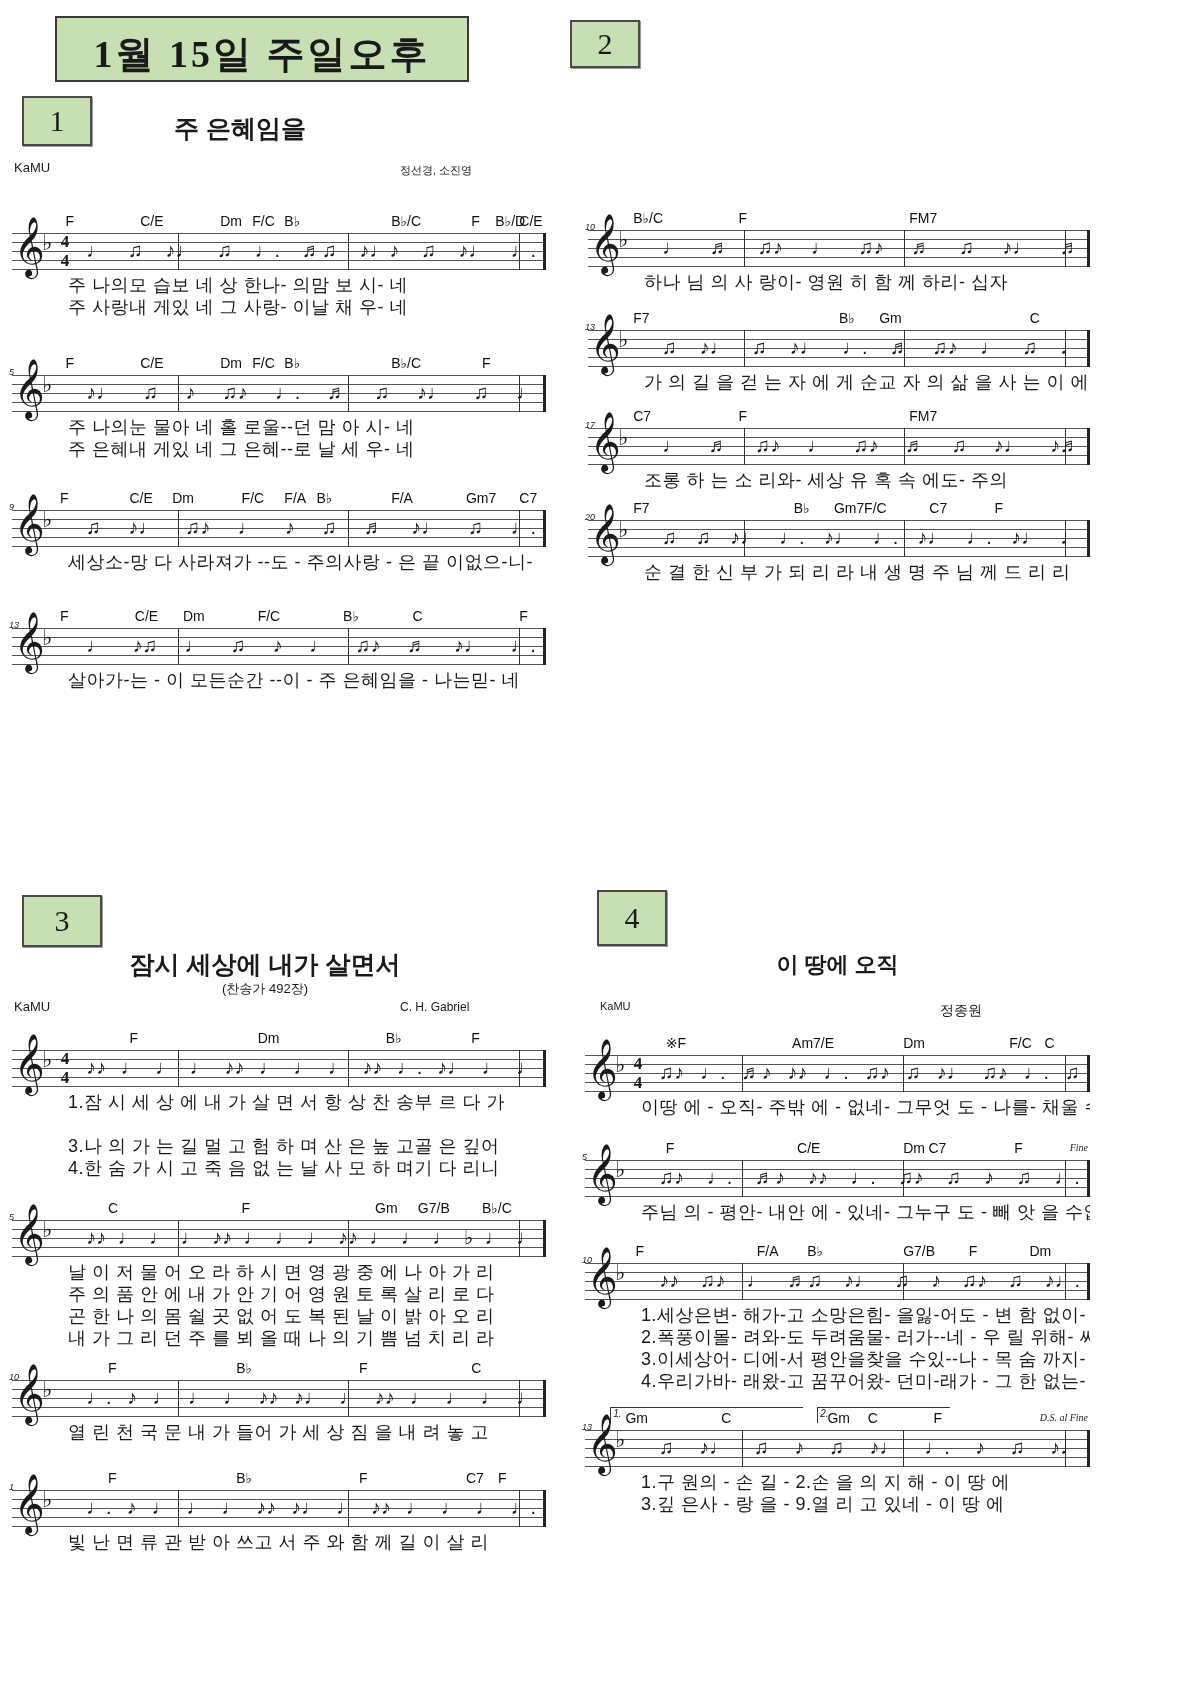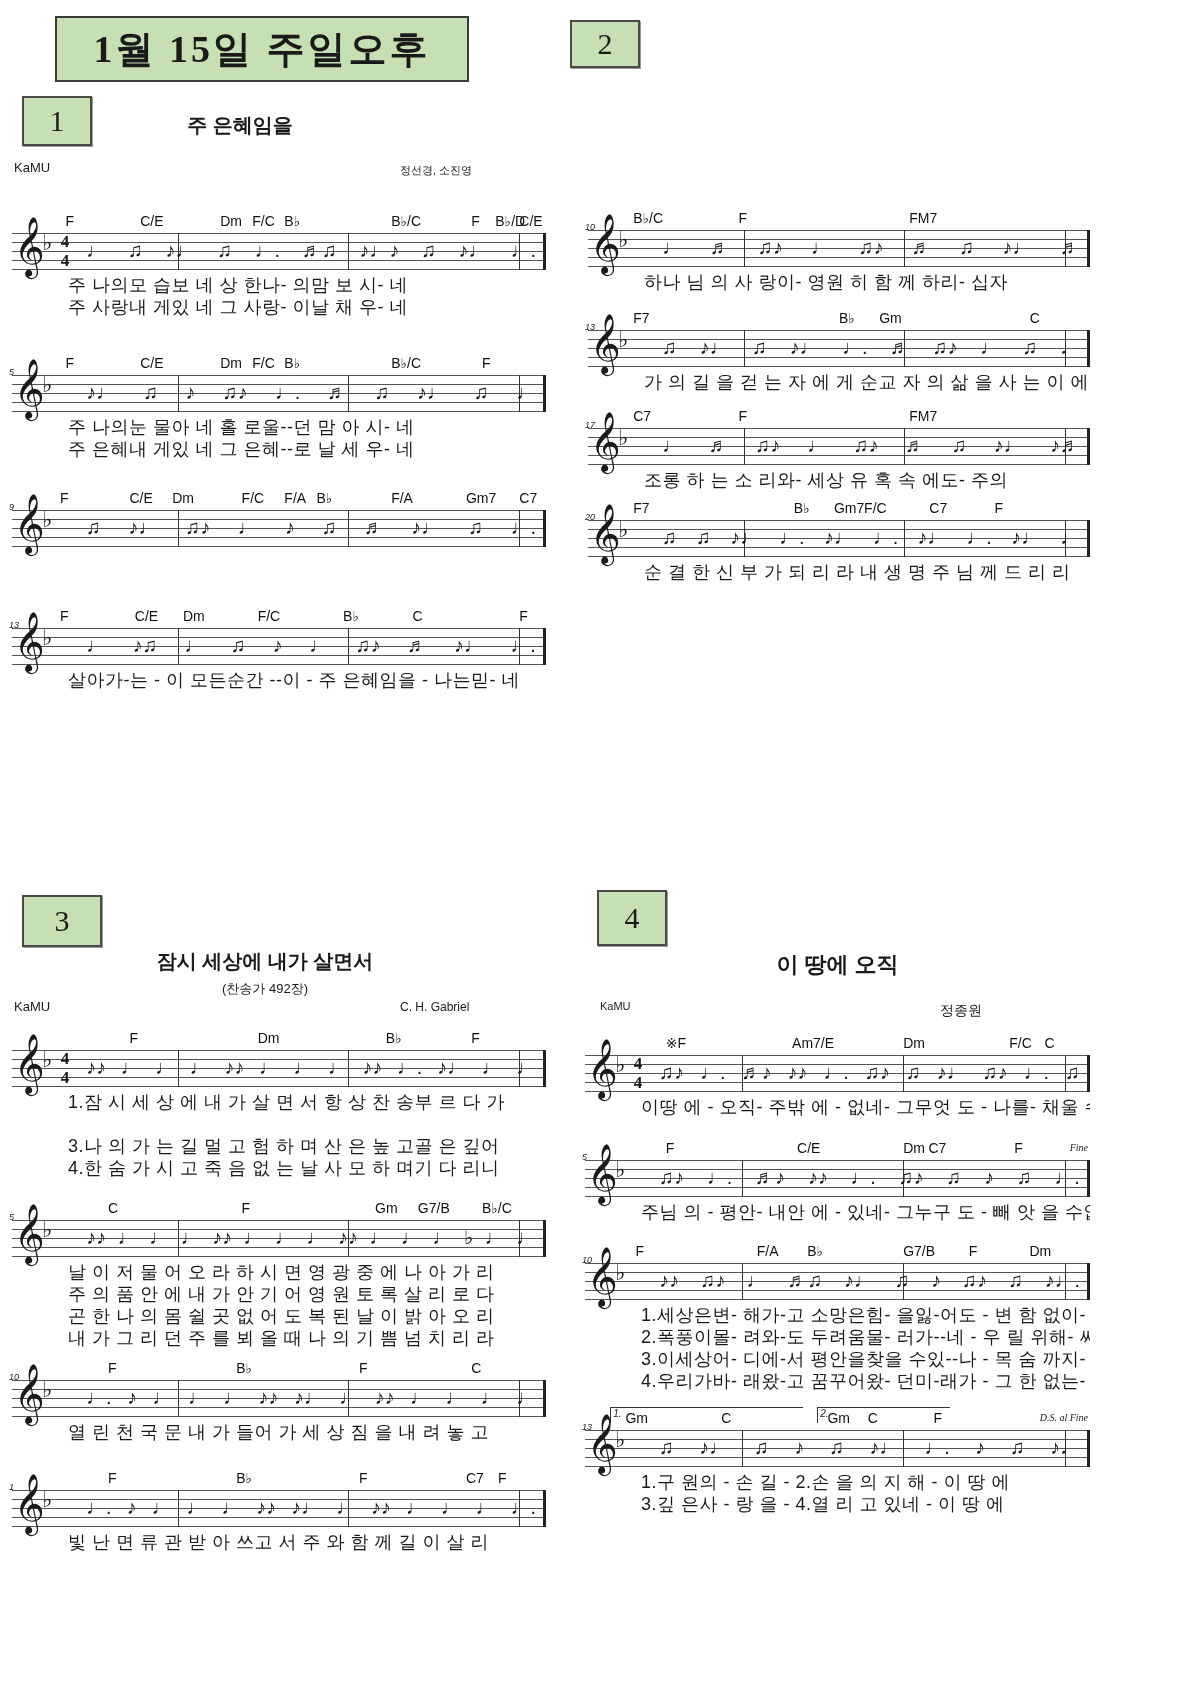--- a/index.html
+++ b/index.html
@@ -1,25 +1,25 @@
 <!DOCTYPE html>
 <html><head>
 <meta charset="utf-8">
 <style>
   :root{ --green:#c7e0b3; --ink:#1a1a1a; }
   html,body{margin:0;padding:0;background:#e8e8e8;}
   #page{position:relative;width:1191px;height:1684px;background:#ffffff;margin:0 auto;
         font-family:"Liberation Sans","DejaVu Sans",sans-serif;color:var(--ink);overflow:hidden;}
   .hdr{position:absolute;left:55px;top:16px;width:410px;height:62px;background:var(--green);
-       border:2px solid #3a3a3a;display:flex;align-items:center;justify-content:center;
+       border:2px solid #3a3a3a;display:flex;align-items:flex-end;justify-content:center;
        font-size:38px;font-weight:800;letter-spacing:3px;font-family:"Liberation Serif","DejaVu Serif",serif;}
   .badge{position:absolute;background:var(--green);border:2px solid #4a4a4a;
          display:flex;align-items:center;justify-content:center;font-size:30px;
          font-family:"Liberation Serif","DejaVu Serif",serif;box-shadow:1px 1px 0 #9a9a9a;}
-  .stitle{position:absolute;text-align:center;font-size:20px;font-weight:600;white-space:nowrap;}
+  .stitle{position:absolute;text-align:center;font-size:25px;font-weight:600;white-space:nowrap;}
   .ssub{position:absolute;text-align:center;font-size:13px;}
   .credL{position:absolute;font-size:13px;}
   .credR{position:absolute;font-size:11px;text-align:left;white-space:nowrap;}
   .syscont{position:absolute;}
   .system{position:absolute;left:0;right:0;height:130px;}
   .meas{position:absolute;left:-3px;top:12px;font-size:9px;font-style:italic;color:#222;}
   .chord{position:absolute;top:0;font-size:14px;white-space:nowrap;color:#111;}
   .marker{position:absolute;top:2px;font-size:10px;font-style:italic;
           font-family:"Liberation Serif","DejaVu Serif",serif;white-space:nowrap;}
   .staff{position:absolute;left:0;right:0;top:20px;height:37px;
@@ -167,20 +167,21 @@
             <span>♫♪</span>
             <span>♩</span>
             <span>♪</span>
             <span>♫</span>
             <span>♬</span>
             <span>♪♩</span>
             <span>♫</span>
             <span>♩.</span>
           </div>
         </div>
+        <div class="lyr" style="top: 60px;">세상소-망   다   사라져가 --도 -    주의사랑 - 은  끝  이없으-니-</div>
       </div>
       <div class="system" style="top: 403px;">
         <span class="meas">13</span>
         <span class="chord" style="left: 9%;">F</span>
         <span class="chord" style="left: 23%;">C/E</span>
         <span class="chord" style="left: 32%;">Dm</span>
         <span class="chord" style="left: 46%;">F/C</span>
         <span class="chord" style="left: 62%;">B♭</span>
         <span class="chord" style="left: 75%;">C</span>
         <span class="chord" style="left: 95%;">F</span>
@@ -582,16 +583,16 @@
             <span>♪</span>
             <span>♫</span>
             <span>♪♩</span>
             <span>♩.</span>
             <span>♪</span>
             <span>♫</span>
             <span>♪♩</span>
           </div>
         </div>
         <div class="lyr" style="top: 60px;">1.구 원의 -  손  길 -        2.손 을 의 지 해  -        이 땅  에</div>
-        <div class="lyr" style="top: 82px;">3.깊 은사 -  랑  을 -        4.열 리 고 있네  -        이 땅  에</div>
+        <div class="lyr" style="top: 82px;">3.깊 은사 -  랑  을 -        9.열 리 고 있네  -        이 땅  에</div>
       </div>
     </div>
 </div>
 
 </body></html>

